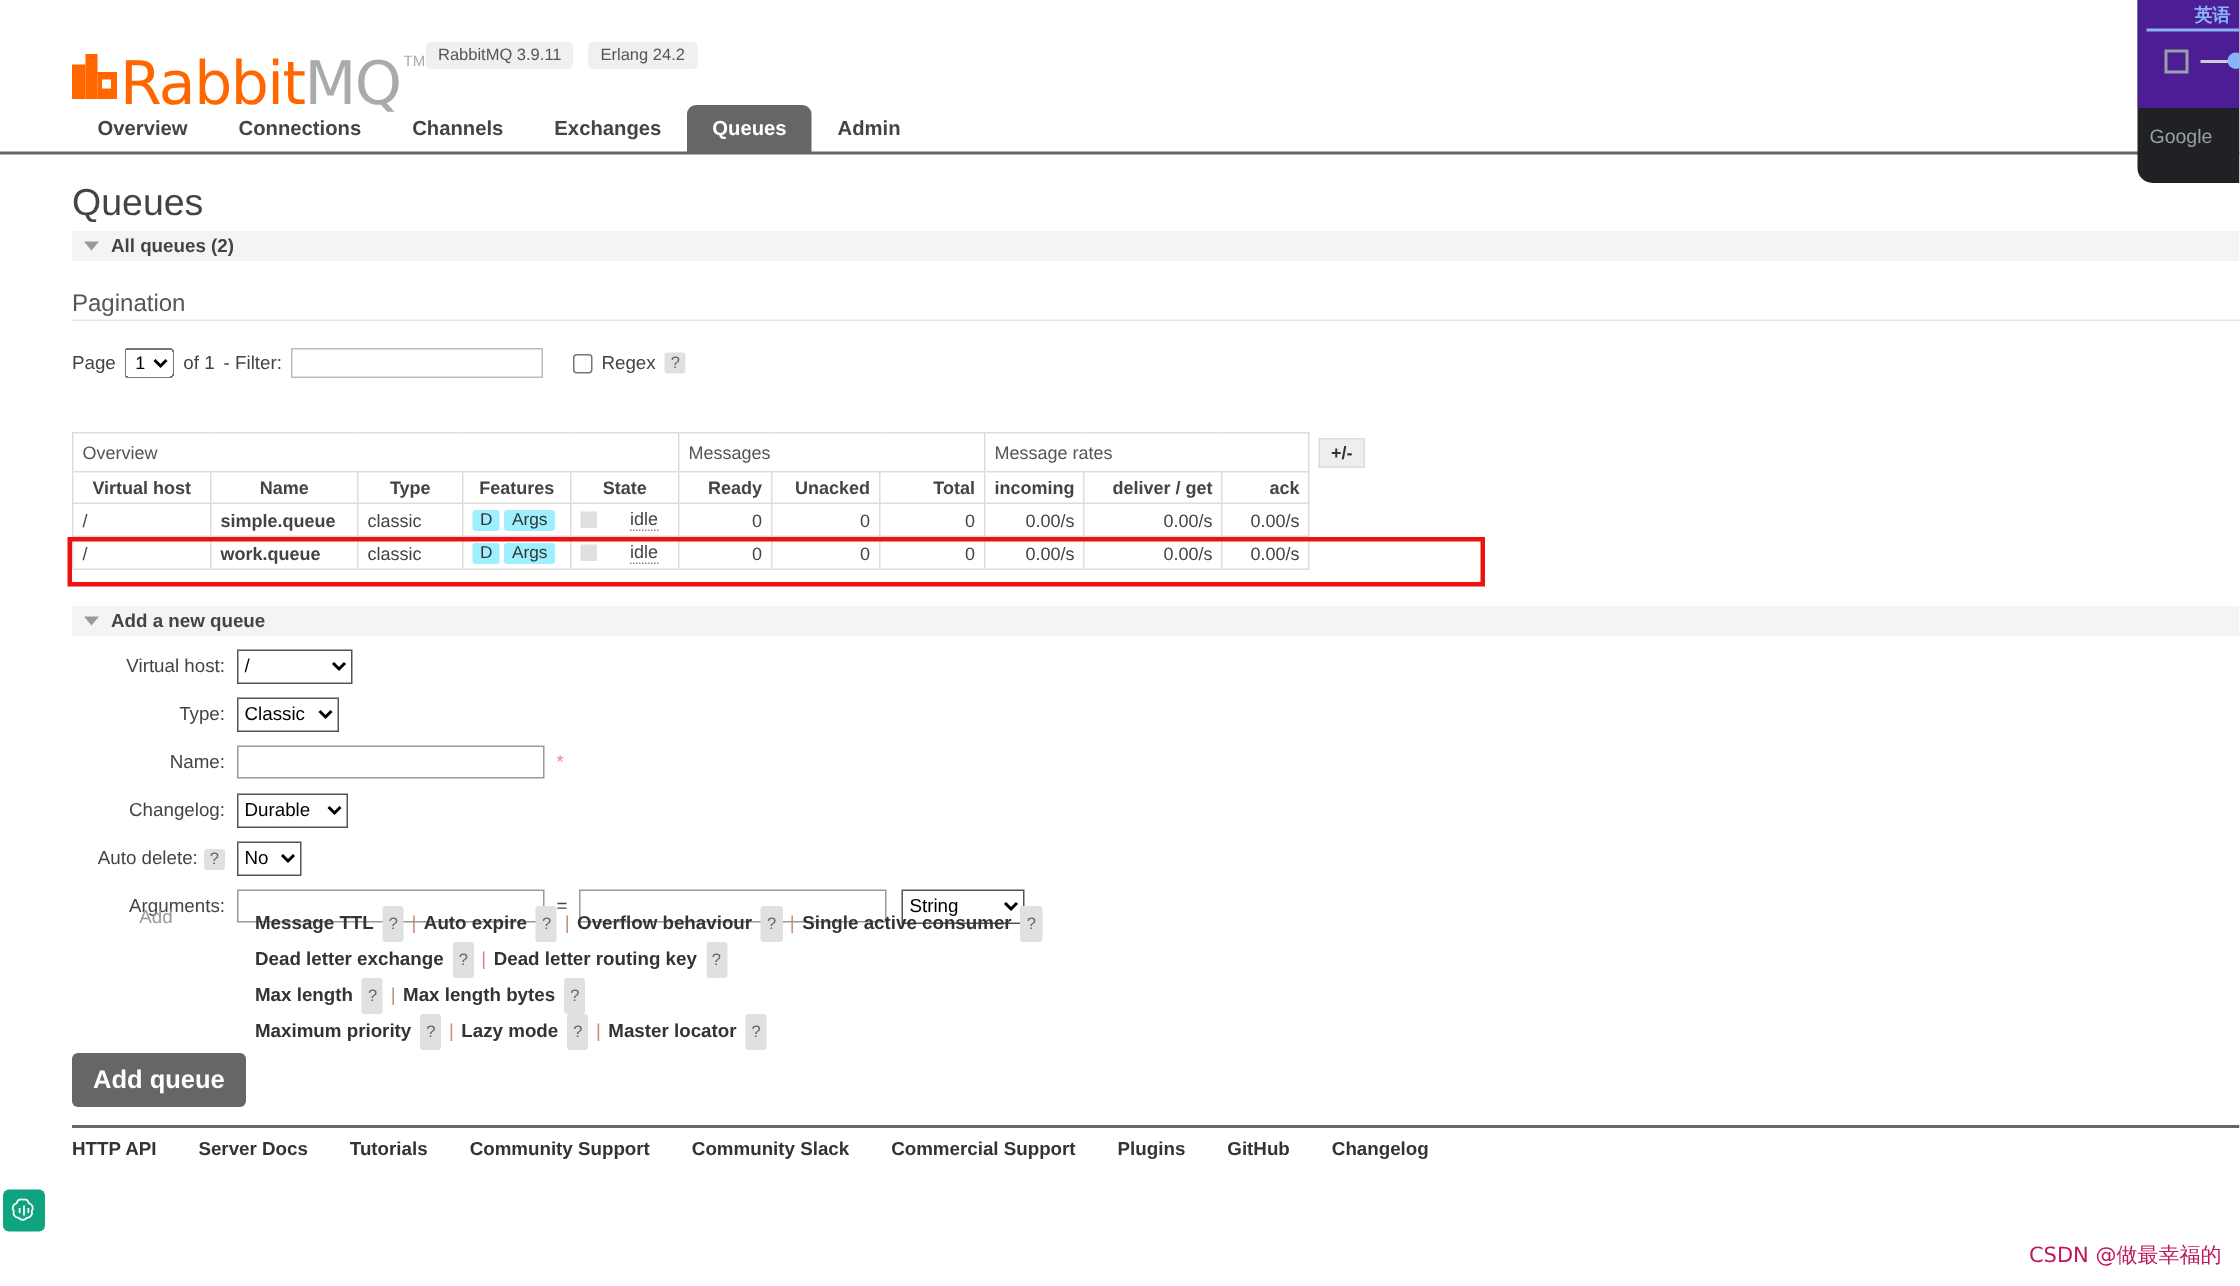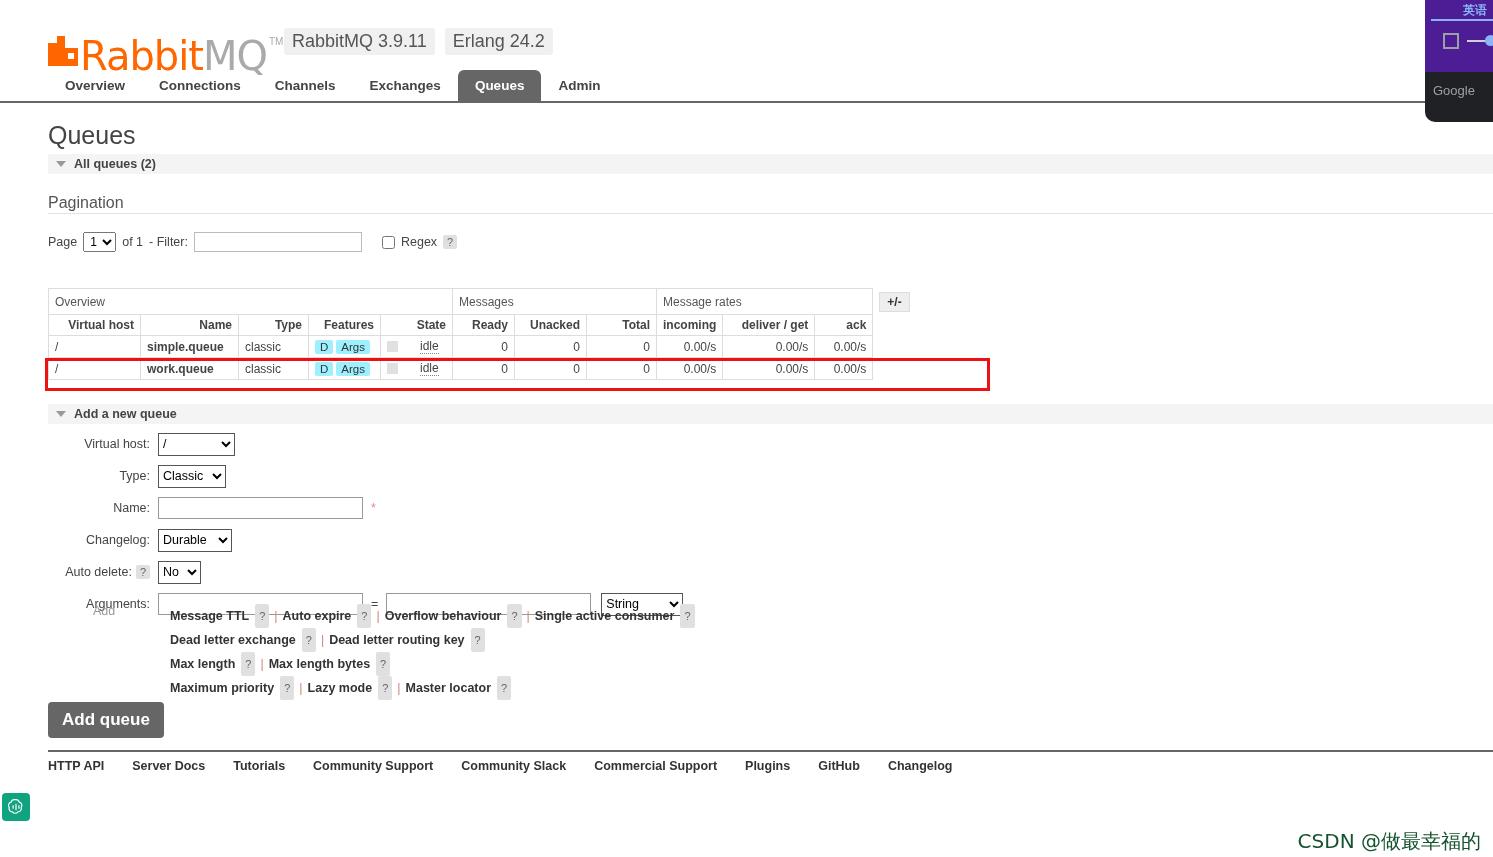--- a/index.html
+++ b/index.html
@@ -45,21 +45,21 @@
     font-family: "DejaVu Sans", sans-serif;
   }
   .logo-mq {
     font-size: 40px; color: #aaa; letter-spacing: -1px; line-height: 40px;
     font-family: "DejaVu Sans", sans-serif;
   }
   .logo-tm { font-size: 10px; color: #aaa; margin-left: 2px; margin-bottom: 6px; }
   .ver-badges { position: absolute; left: 284px; top: 28px; display: flex; gap: 10px; }
   .ver-badge {
     background: #f0f0f0; color: #555; border-radius: 3px;
-    padding: 3px 8px; font-size: 18px;
+    padding: 3px 8px; font-size: 11px;
   }
 
   
   #nav {
     position: absolute; left: 0; top: 70px; width: 1493px; height: 33px;
     border-bottom: 2px solid #666;
   }
   .nav-inner { position: absolute; left: 48px; top: 0; display: flex; align-items: flex-end; }
   .nav-tab {
     font-size: 13.5px; font-weight: bold; color: #444;
@@ -117,21 +117,21 @@
   
   #queues-table {
     position: absolute; left: 48px; top: 288px;
     border-collapse: collapse; font-size: 12px;
   }
   #queues-table th, #queues-table td {
     border: 1px solid #ddd; padding: 3px 6px; font-weight: normal;
     color: #444; background: #fff; white-space: nowrap;
   }
   #queues-table th.grp { text-align: left; color: #555; }
-  #queues-table th.col { font-weight: bold; text-align: right; }
+  #queues-table th.col { font-weight: bold; text-align: center; }
   #queues-table th.col.num { text-align: right; }
   #queues-table td.num { text-align: right; }
   #queues-table td.qname { font-weight: bold; }
   .plusminus {
     background: #eee; border: 1px solid #ddd; padding: 2px 7px;
     font-weight: bold; color: #333; cursor: pointer; display: inline-block;
   }
   .badge-cyan {
     display: inline-block; background: #9ef0ff; color: #333;
     padding: 1px 5px; border-radius: 2px; font-size: 11.5px; margin-right: 3px;
@@ -216,21 +216,21 @@
   #tp-google {
     position: absolute; left: 8px; top: 83px; color: #9aa0a6; font-size: 13px;
   }
   #chatgpt-icon {
     position: absolute; left: 2px; top: 793px; width: 28px; height: 28px;
     background: #10a37f; border-radius: 4px;
     display: flex; align-items: center; justify-content: center;
   }
   #watermark {
     position: absolute; right: 12px; top: 828px;
-    font-size: 20px; color: #14532d;
+    font-size: 14px; color: #be185d;
     font-family: "DejaVu Sans", sans-serif;
   }
 </style>
 </head>
 <body>
 
 <div id="header">
   <div class="logo-wrap">
     <div class="logo-mark">
       <div class="m1"></div>

